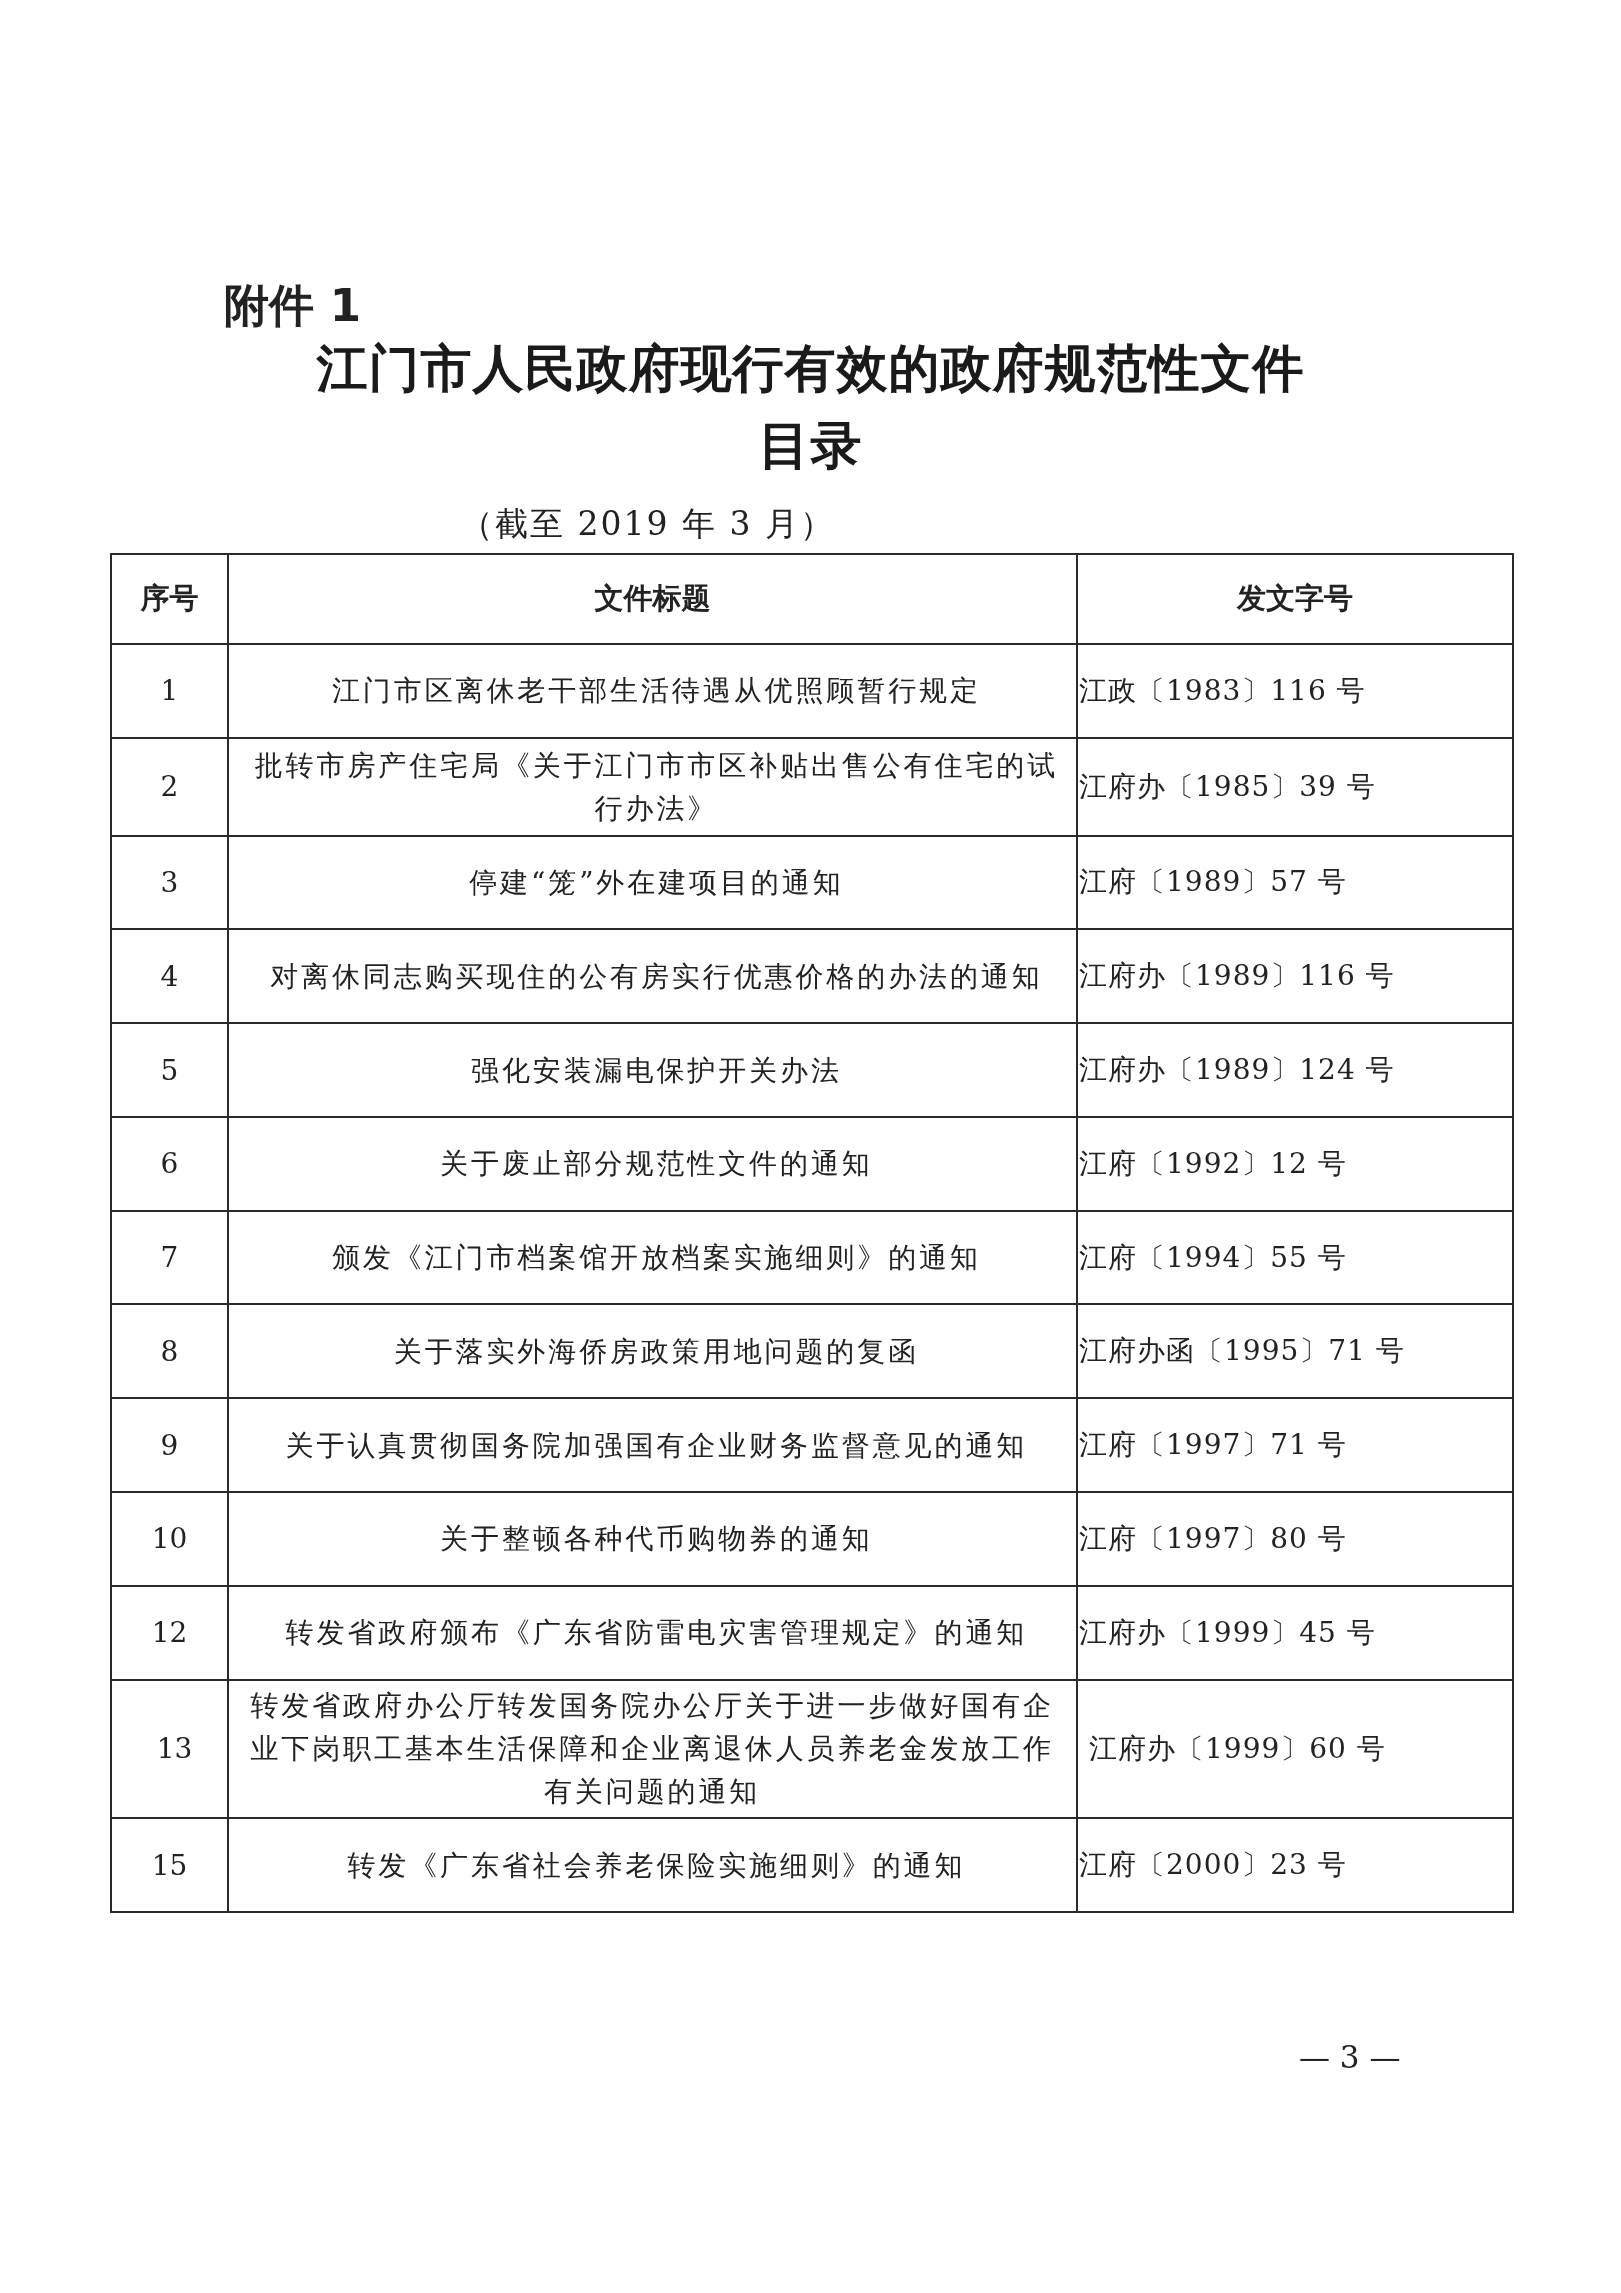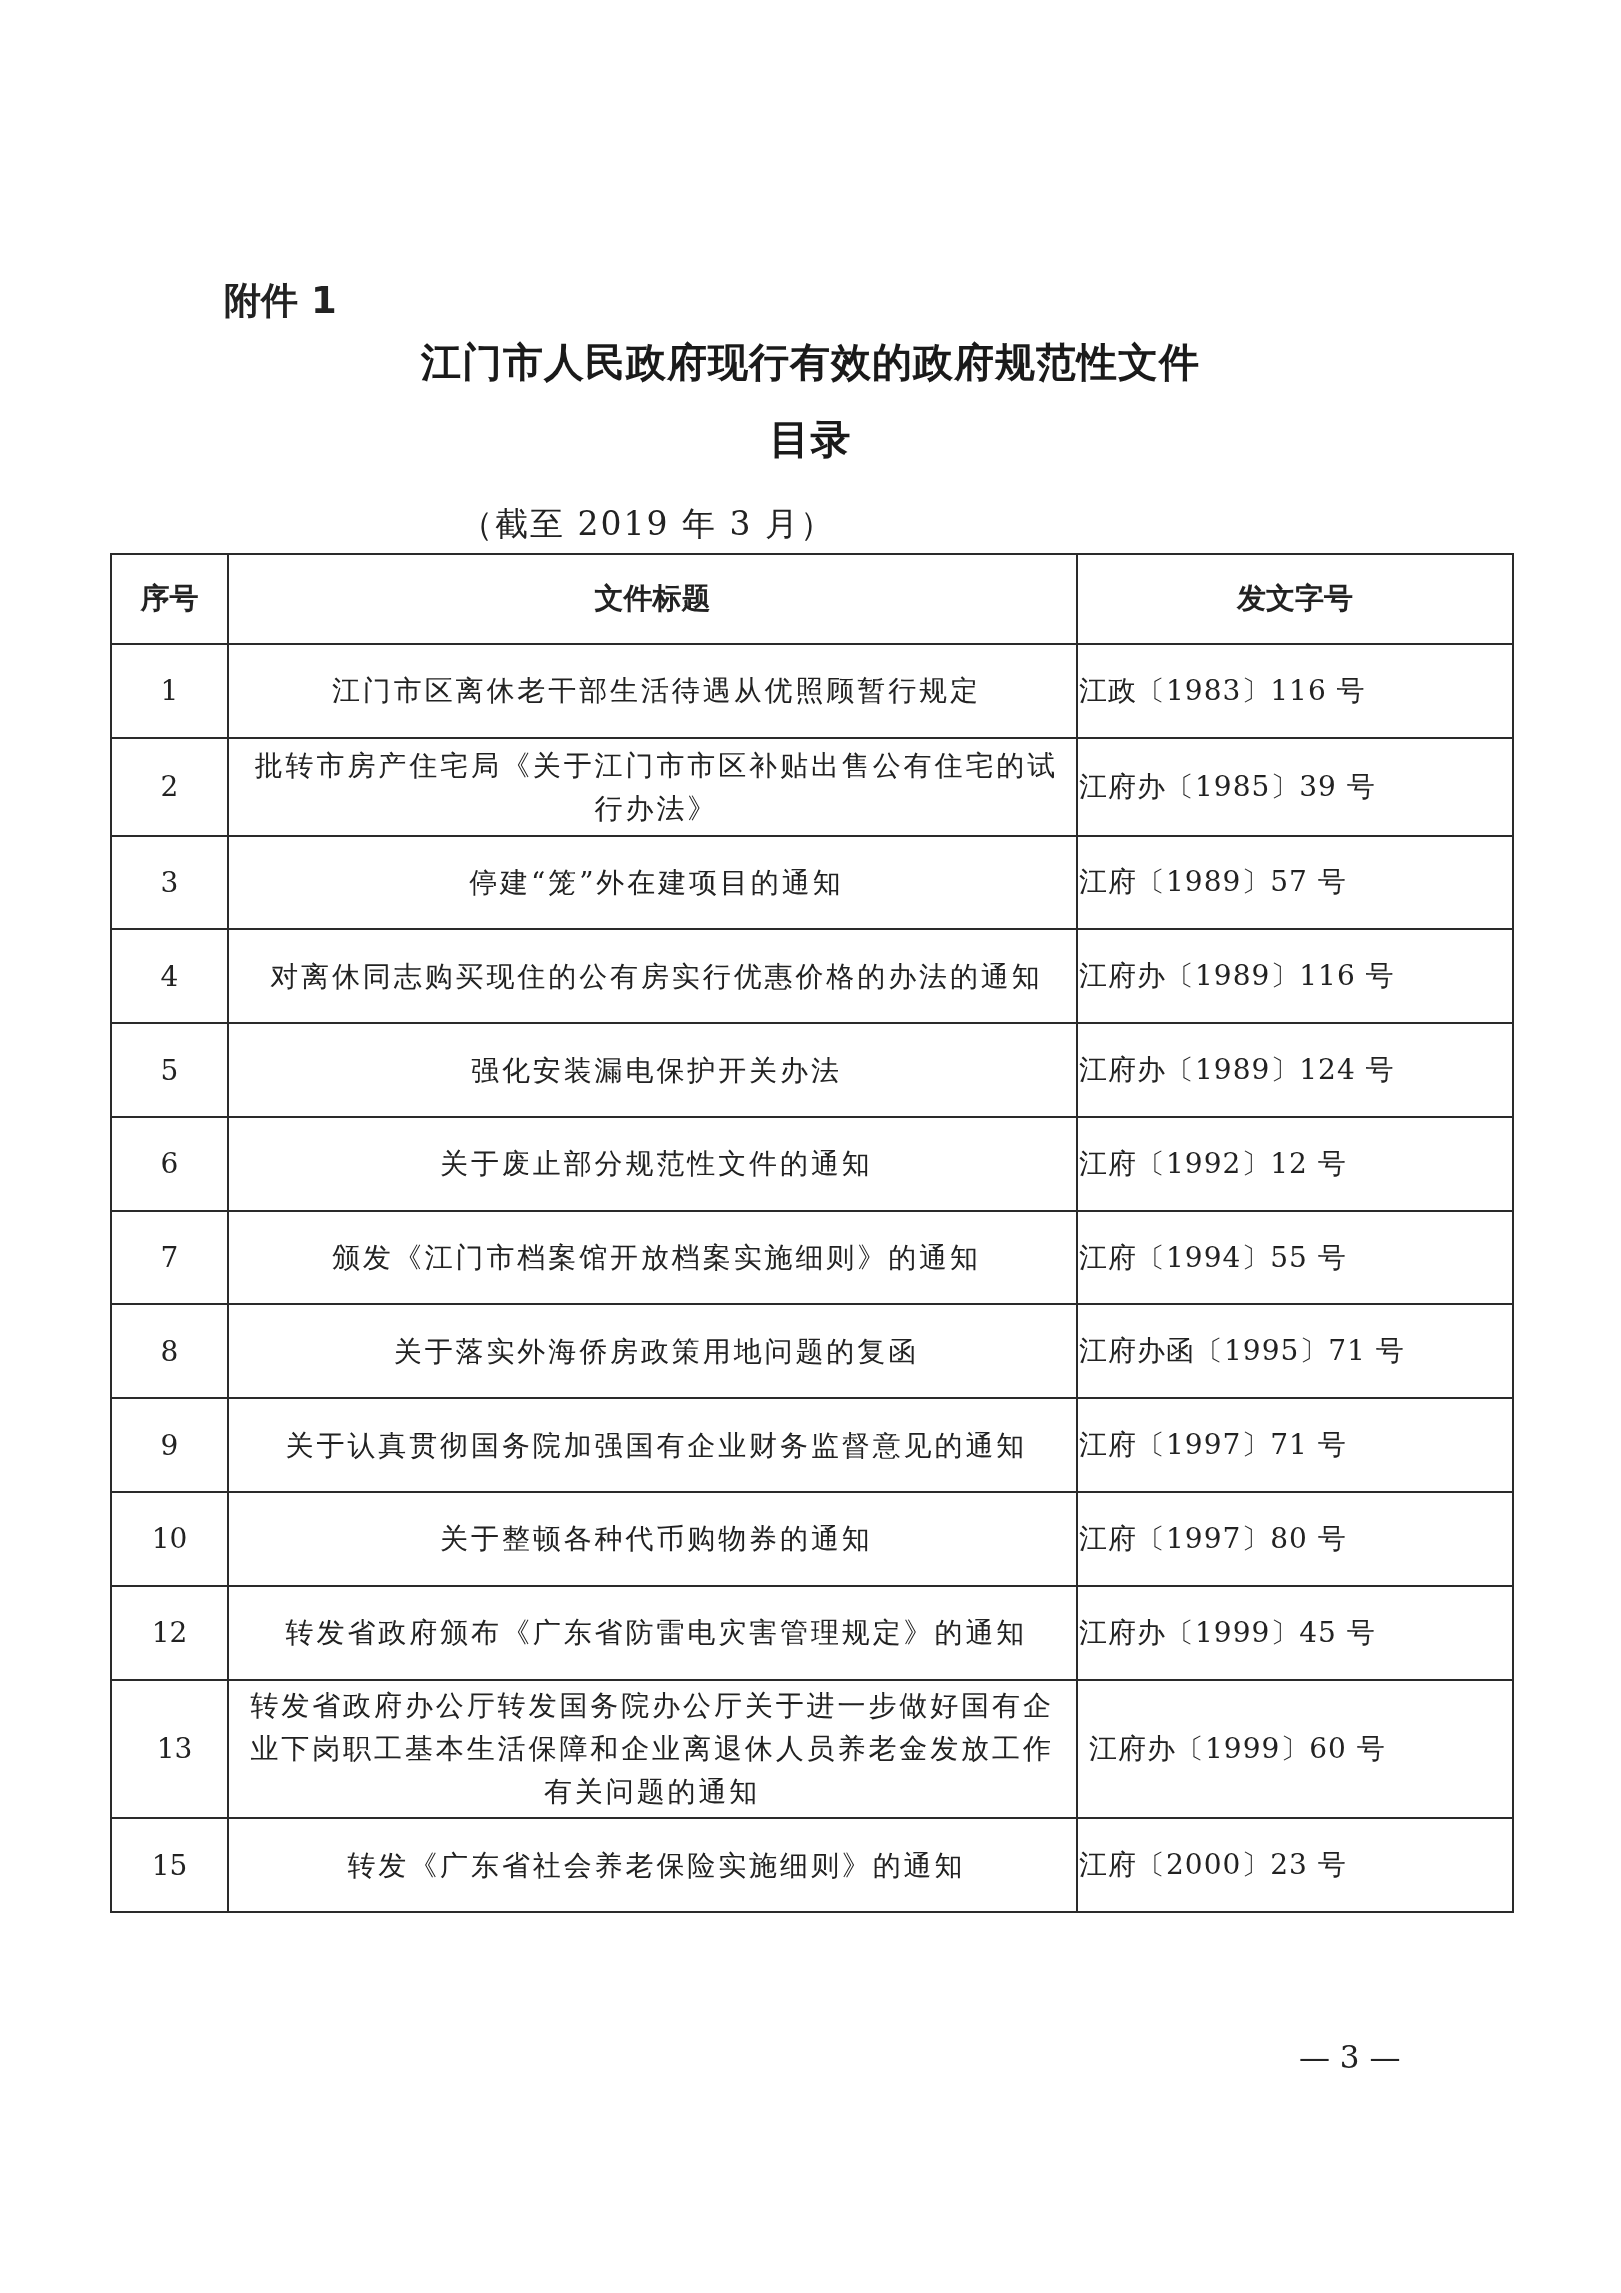--- a/index.html
+++ b/index.html
@@ -1,18 +1,18 @@
 <!DOCTYPE html>
 <html><head>
 <meta charset="utf-8">
 <style>
   html, body { margin: 0; padding: 0; background: #ffffff; }
   body { width: 1621px; height: 2294px; position: relative; overflow: hidden; color: #1a1a1a; }
-  .attachment { position: absolute; left: 224px; top: 276px; font-family: "DejaVu Sans", sans-serif; font-size: 37px; font-weight: bold; color: #222; }
-  .title { position: absolute; left: 0; width: 1621px; text-align: center; font-family: "DejaVu Serif", serif; font-weight: bold; font-size: 40px; color: #1a1a1a; letter-spacing: 1px; }
+  .attachment { position: absolute; left: 224px; top: 276px; font-family: "DejaVu Sans", sans-serif; font-size: 45px; font-weight: bold; color: #222; }
+  .title { position: absolute; left: 0; width: 1621px; text-align: center; font-family: "DejaVu Serif", serif; font-weight: bold; font-size: 51px; color: #1a1a1a; letter-spacing: 1px; }
   .title1 { top: 335px; }
   .title2 { top: 412px; }
   .subtitle { position: absolute; left: 0; width: 1295px; top: 502px; text-align: center; font-family: "DejaVu Serif", serif; font-size: 33px; color: #222; letter-spacing: 2px; }
   table.catalog { position: absolute; left: 110px; top: 553px; width: 1402px; border-collapse: collapse; table-layout: fixed; }
   table.catalog td, table.catalog th { border: 2px solid #2a2a2a; font-family: "DejaVu Serif", serif; font-size: 28px; color: #222; font-weight: normal; }
   table.catalog th { height: 86px; font-family: Liberation Serif, serif; font-size: 29px; font-weight: bold; text-align: center; }
   td.num { text-align: center; }
   td.ttl { text-align: center; padding: 3.9px 11.8px 3.9px 19.6px; line-height: 43px; letter-spacing: 2.9px; }
   td.ref { text-align: left; letter-spacing: 1px; }
   .col-num { width: 117px; }

